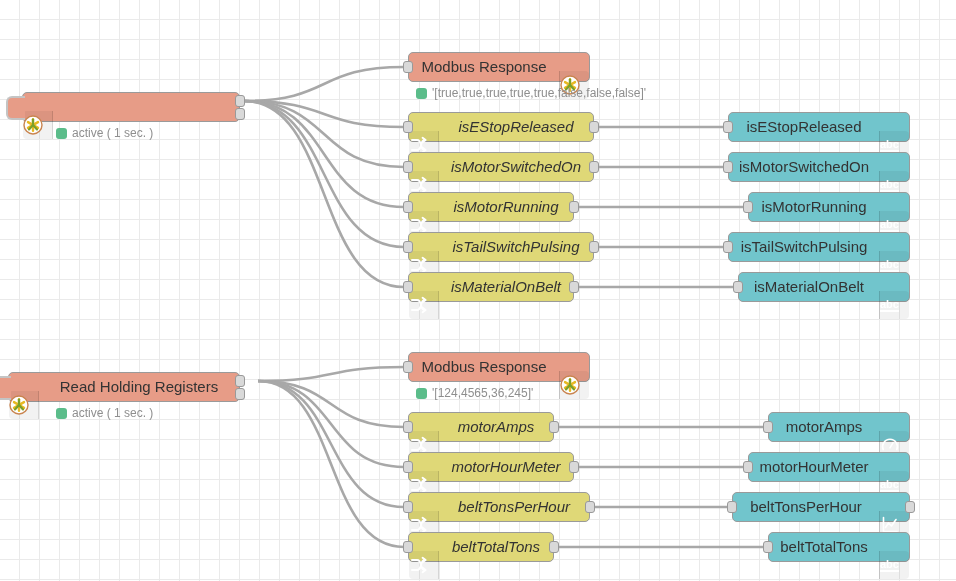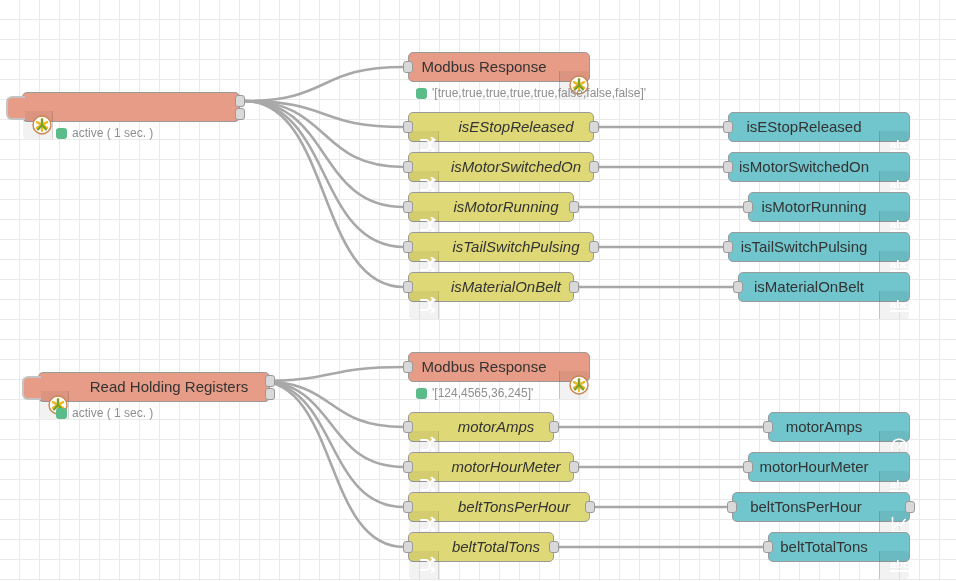--- a/index.html
+++ b/index.html
@@ -34,21 +34,21 @@
     z-index: 5;
   }
   .node .body {
     display: flex;
     align-items: center;
     width: 100%;
     height: 100%;
   }
   .icon-box {
     width: 30px; height: 100%;
-    display: flex; align-items: center; justify-content: flex-end;
+    display: flex; align-items: center; justify-content: flex-start;
     flex: 0 0 30px;
     margin-top: 36px;
   }
   .icon-box.left {
     border-top-left-radius: 4px;
     border-bottom-left-radius: 4px;
     background: rgba(0,0,0,0.05);
     border-right: 1px solid rgba(0,0,0,0.12);
   }
   .icon-box.right {
@@ -332,21 +332,21 @@
     </div>
     <div class="node n-ui" style="left: 738px; top: 272px; width: 172px;">
       <div class="body">
         <div class="label center">isMaterialOnBelt</div>
         <div class="icon-box right">
           <span class="abc-icon">abc</span>
         </div>
       </div>
       <div class="port in"></div>
     </div>
-    <div class="node n-modbus" style="left: 38px; top: 372px; width: 232px;">
+    <div class="node n-modbus" style="left: 8px; top: 372px; width: 232px;">
       <div class="inject-btn"></div>
       <div class="body">
         <div class="icon-box left">
           <span style="display:inline-block;width:20px;height:20px;">
             <svg class="gl" width="20" height="20" viewBox="0 0 20 20">
               <circle cx="10" cy="10" r="9" fill="#ffffff" stroke="#c9844f" stroke-width="1.4"></circle>
               <g stroke="#e8b923" stroke-width="2.4" stroke-linecap="round">
                 <line x1="10" y1="4.2" x2="10" y2="15.8"></line>
                 <line x1="5" y1="7.1" x2="15" y2="12.9"></line>
                 <line x1="15" y1="7.1" x2="5" y2="12.9"></line>

